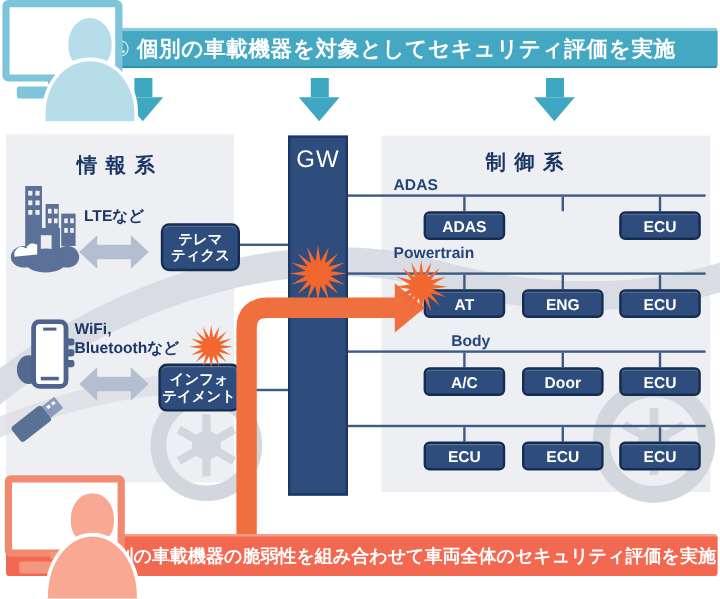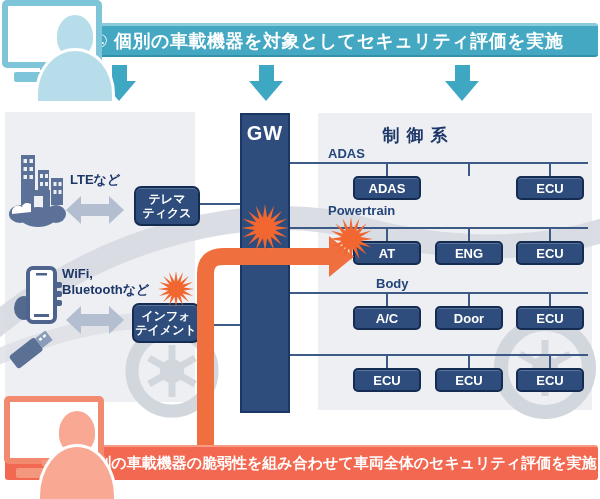--- a/index.html
+++ b/index.html
@@ -49,21 +49,21 @@
   #panel-control { left:318px; top:113px; width:274px; height:297px; }
   .panel-title { position:absolute; color:#1c3667; font-weight:bold; font-size:17px;
                  letter-spacing:7px; text-align:center; z-index:6; }
 
   
   #car-bg { position:absolute; left:0; top:0; width:600px; height:499px; z-index:2; pointer-events:none; }
 
   
   #gw-bar { position:absolute; left:240px; top:113px; width:50px; height:300px;
             background:#2e4d7c; border:2px solid #1a3765; box-sizing:border-box;
-            color:#fff; font-weight:bold; font-size:20px; text-align:center;
+            color:#fff; font-weight:normal; font-size:20px; text-align:center;
             padding-top:7px; z-index:8; letter-spacing:1px; }
 
   
   .bus { position:absolute; height:2px; background:#3d5a87; z-index:4; }
   .drop { position:absolute; width:2px; background:#3d5a87; z-index:4; }
 
   
   .group-label { position:absolute; color:#24457a; font-weight:bold; font-size:13px; z-index:6; }
   .ecu-box { position:absolute; width:68px; height:24px; background:#2e4d7c;
              border:2px solid #152c52; border-radius:5px; box-sizing:border-box;
@@ -148,21 +148,22 @@
   </div>
   <div class="down-arrow" style="left:249px; top:65px;">
     <div class="shaft"></div>
       <div class="head"></div>
   </div>
   <div class="down-arrow" style="left:445px; top:65px;">
     <div class="shaft"></div>
       <div class="head"></div>
   </div>
 
-  <div class="panel-title" style="left:310px; top:124px; width:217px;">制御系</div>
+  <div class="panel-title" style="left:5px; top:126px; width:190px;">情報系</div>
+  <div class="panel-title" style="left:332px; top:124px; width:217px;">制御系</div>
 
   <div id="gw-bar">
     <span>GW</span>
   </div>
 
   <svg class="side-icon" style="left:8px; top:150px;" width="60" height="78" viewBox="0 0 60 78">
     <g fill="#5b7197">
       <rect x="13" y="5" width="14" height="50"></rect>
       <rect x="30" y="20" width="11" height="35"></rect>
       <rect x="43" y="28" width="12" height="27"></rect>

